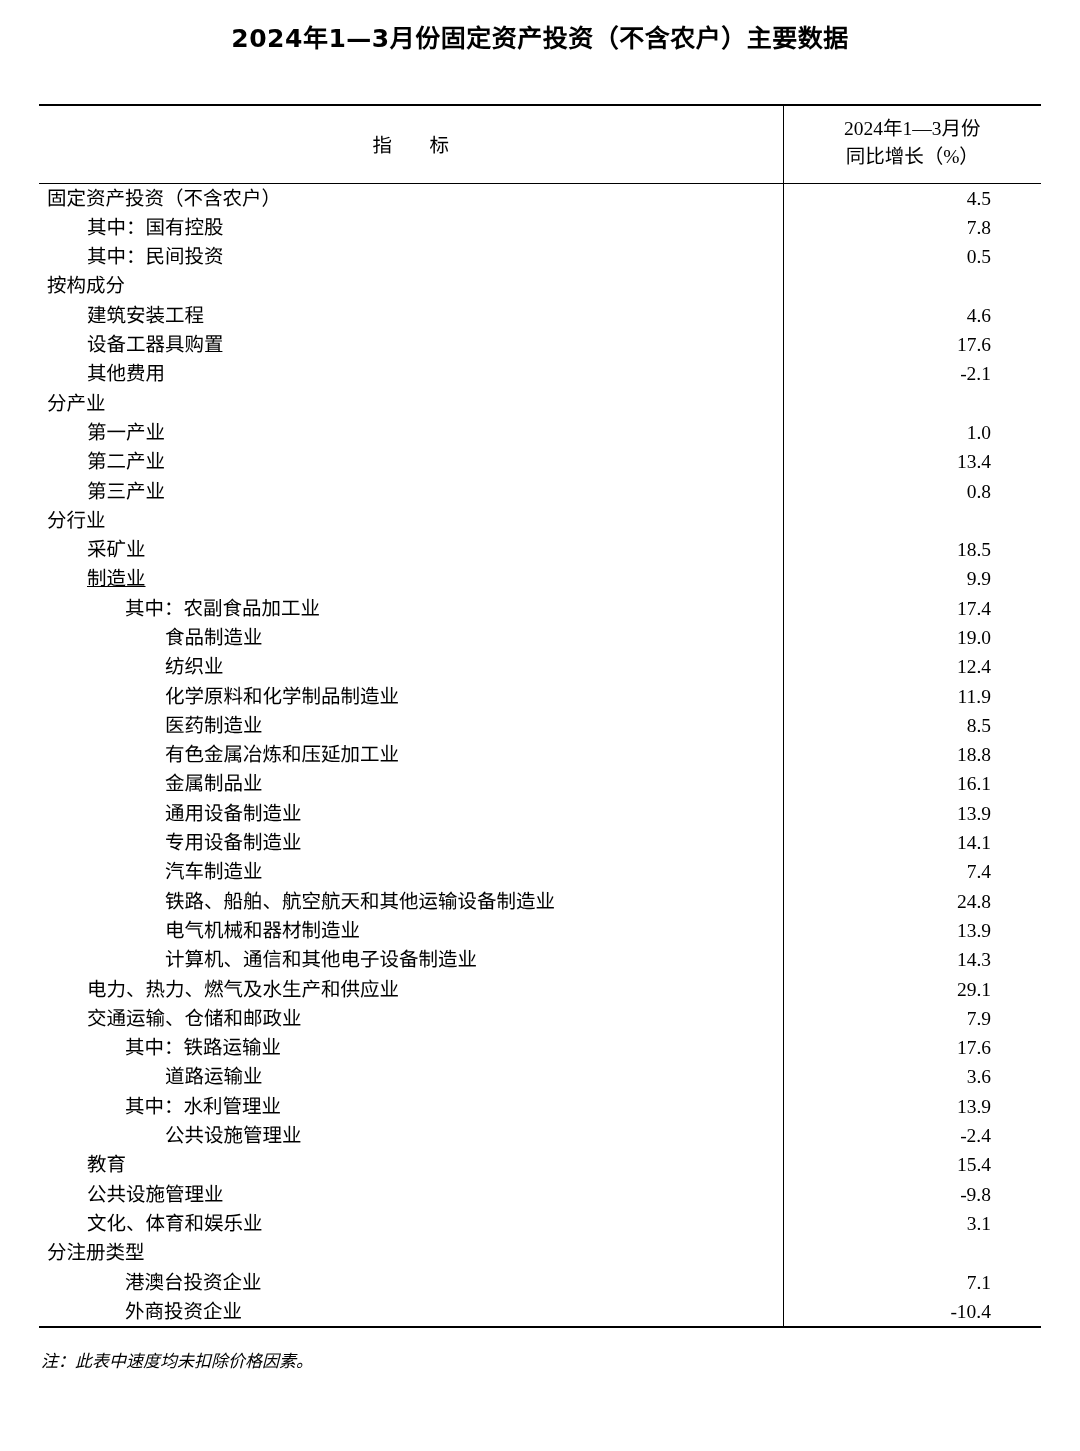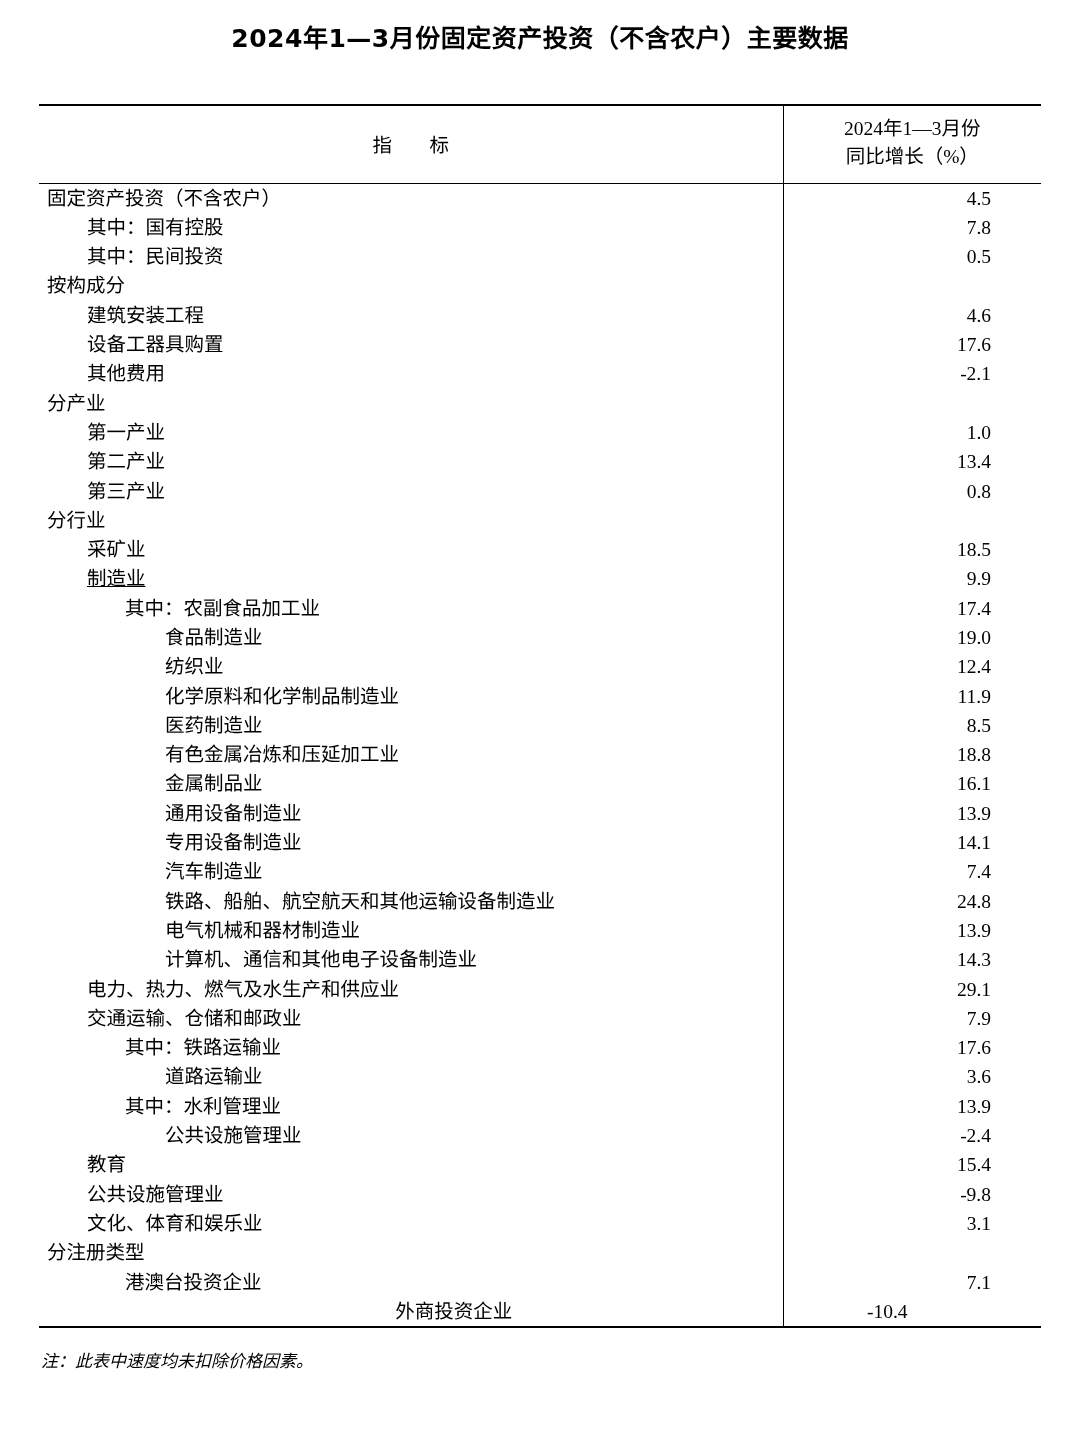--- a/index.html
+++ b/index.html
@@ -85,21 +85,20 @@
     border-right: 1.4px solid #000;
     text-align: left;
     padding-left: 4px;
   }
   tbody td.cell-value {
     text-align: right;
     padding-right: 50px;
   }
   tbody tr.last-row td {
     border-bottom: 2.5px solid #000;
-    text-align: center;
   }
   
   .lvl0 { padding-left: 4px; }
   .lvl1 { padding-left: 44px; }
   .lvl2 { padding-left: 82px; }
   .lvl3 { padding-left: 122px; }
 
   .note {
     margin: 0 auto;
     width: 1002px;

